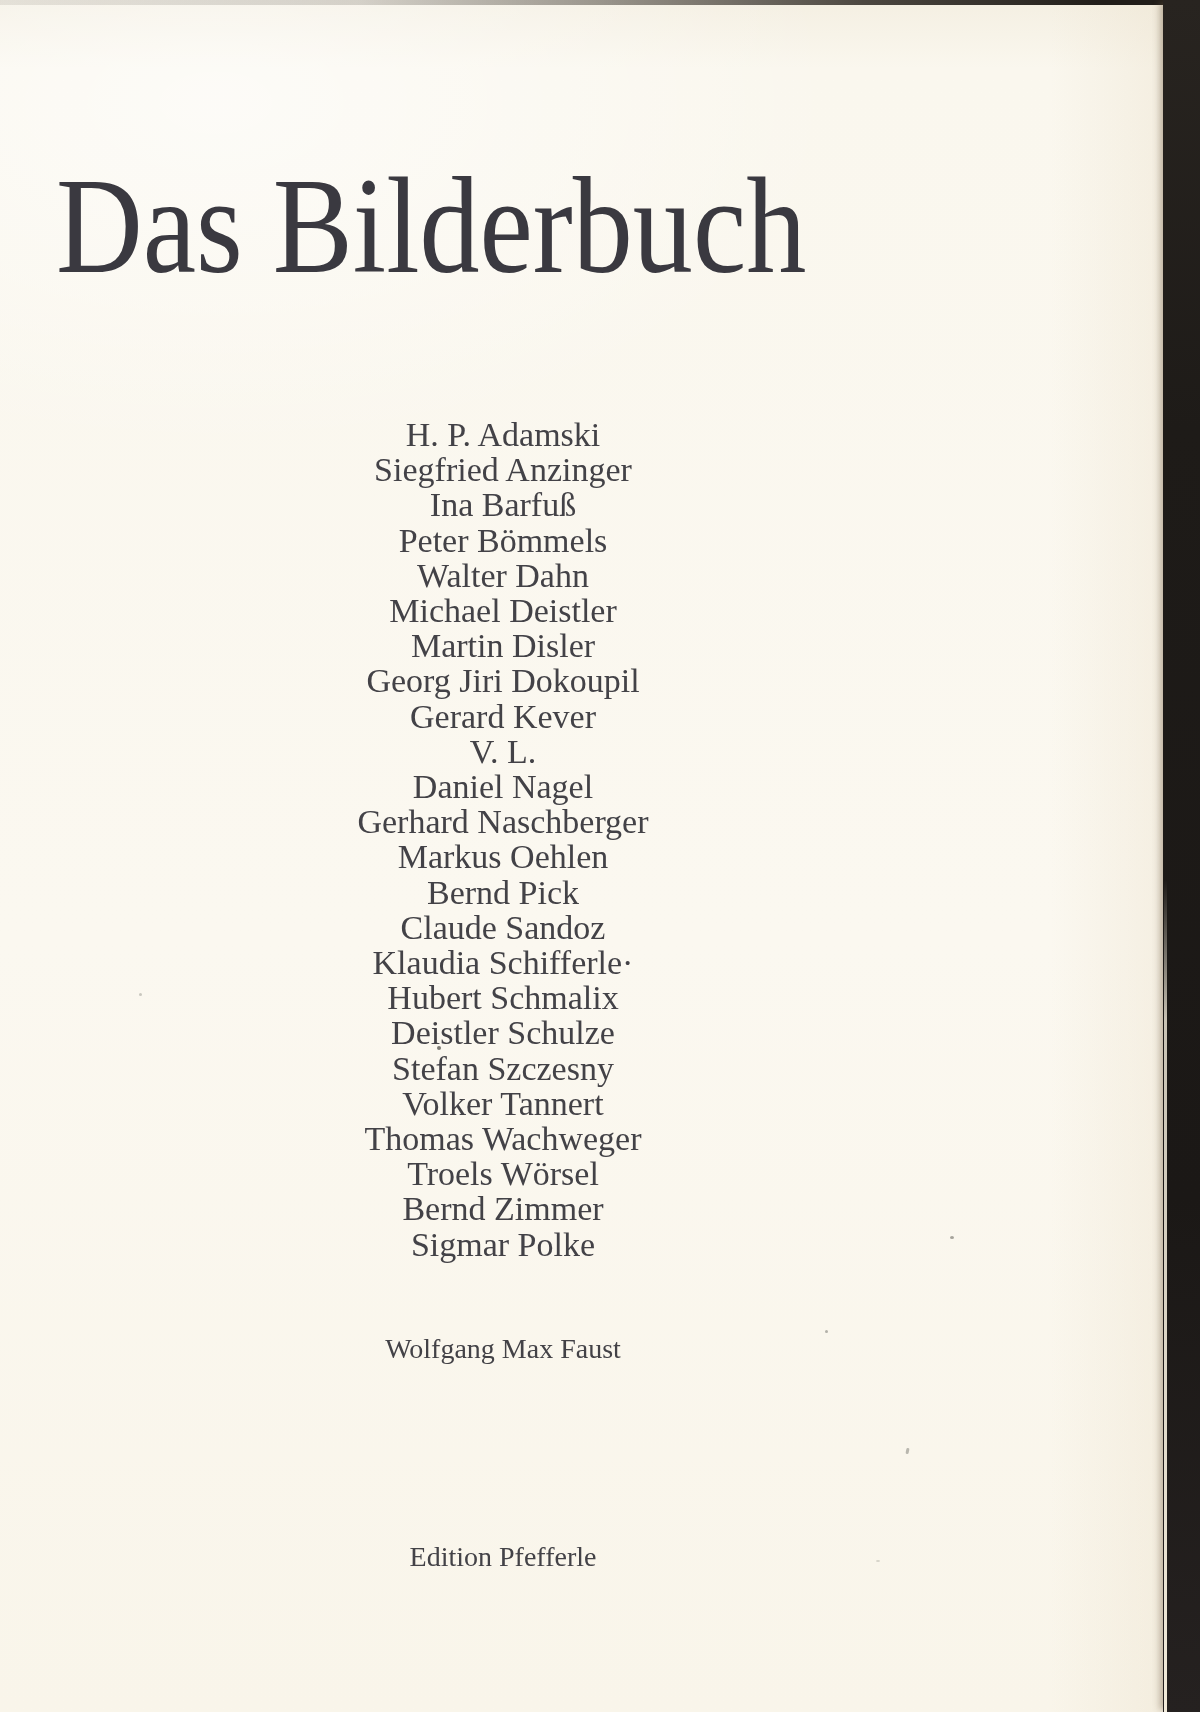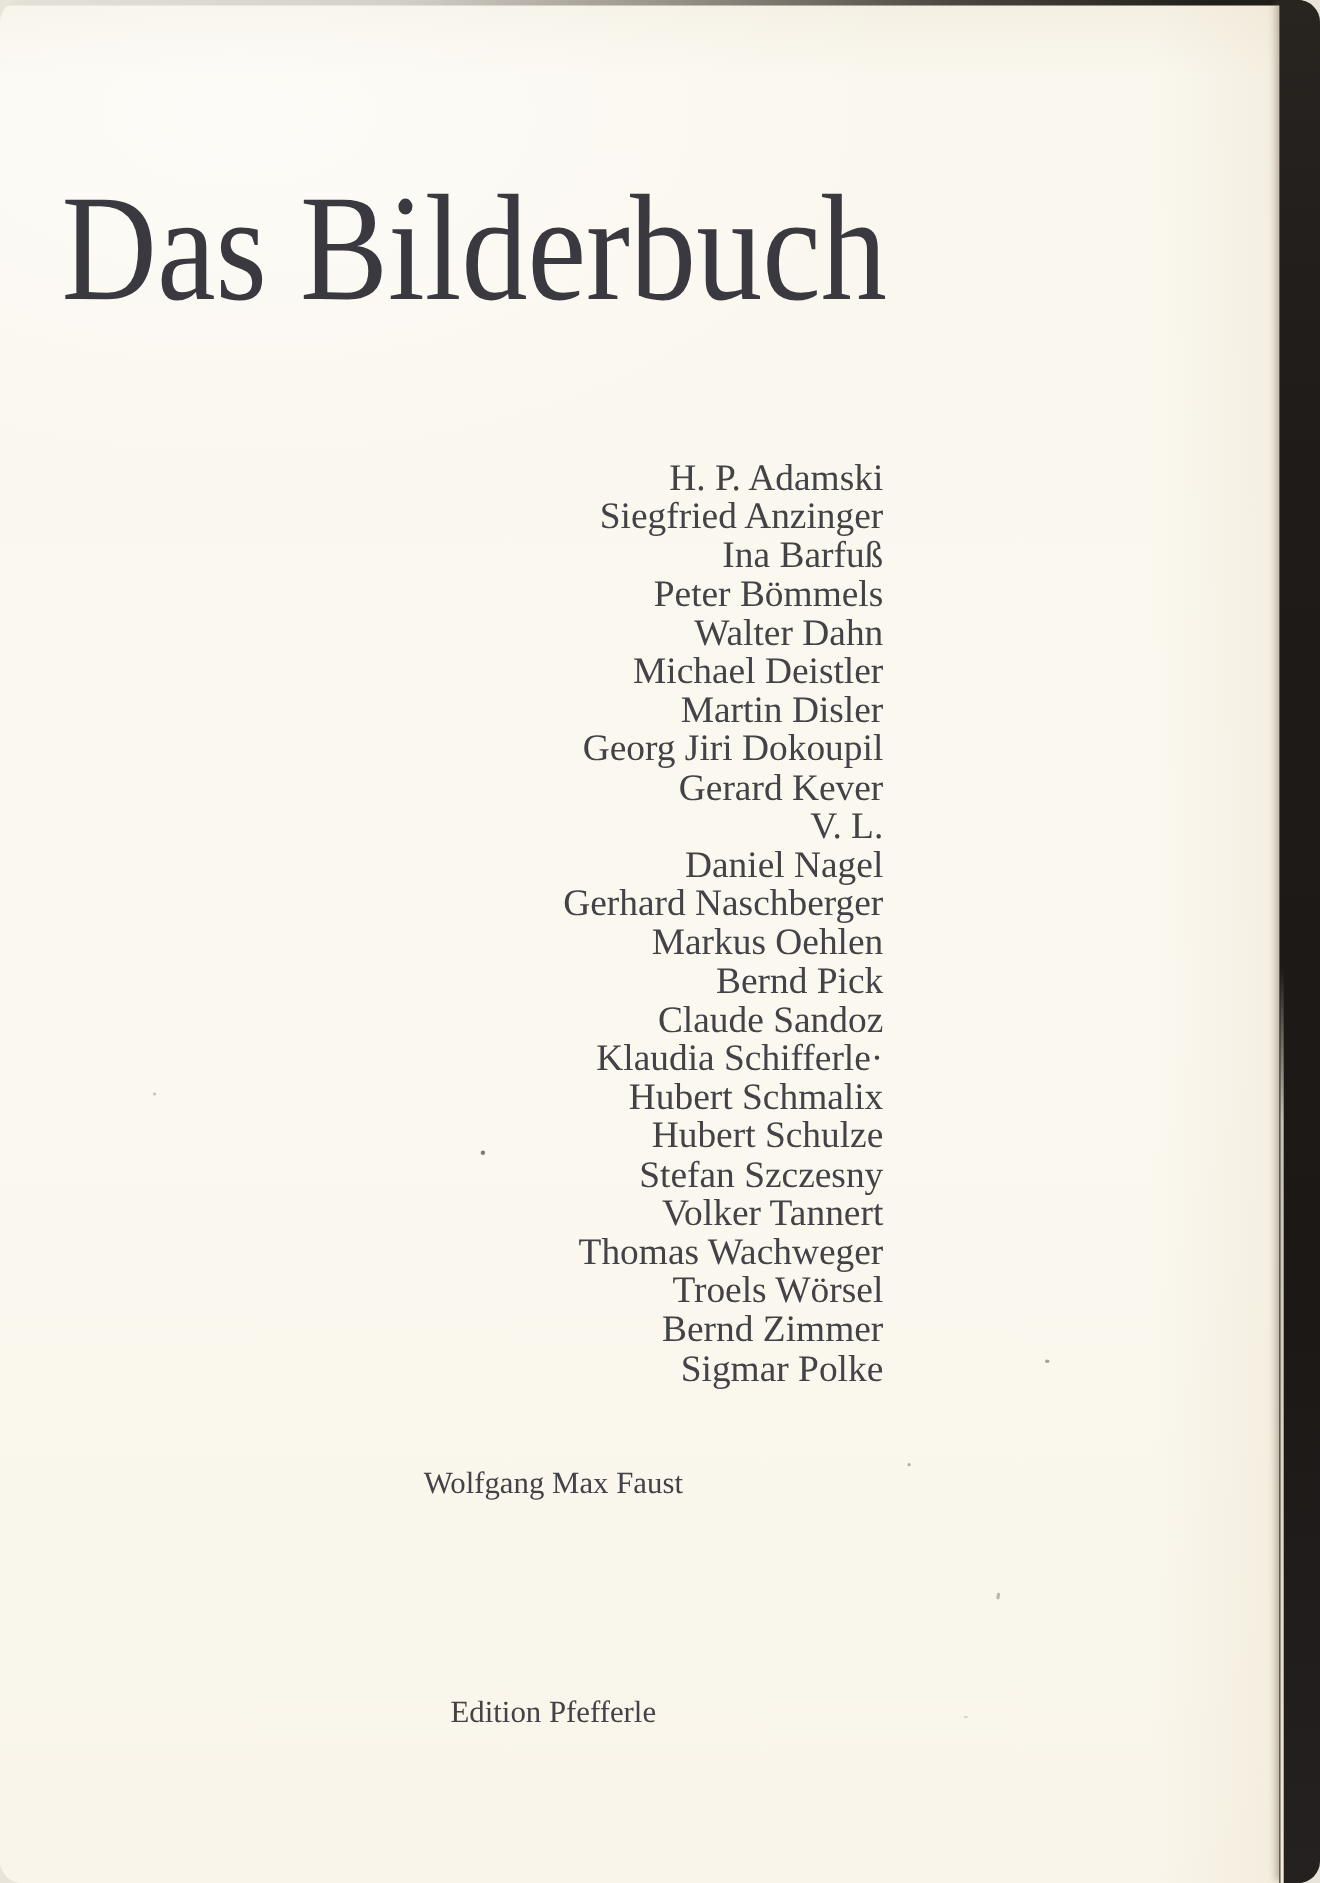--- a/index.html
+++ b/index.html
@@ -10,21 +10,20 @@
   .page {
     position: relative;
     width: 1200px;
     height: 1712px;
     overflow: hidden;
     font-family: "Liberation Serif", "DejaVu Serif", serif;
     background:
       linear-gradient(270deg, rgba(236,226,206,0.55) 0px, rgba(236,226,206,0.0) 150px),
       radial-gradient(900px 500px at 18% 6%, rgba(255,255,255,0.55), rgba(255,255,255,0) 70%),
       linear-gradient(180deg, #f4efe2 0%, #faf7ee 4%, #fbf8f0 55%, #f9f5ea 100%);
-    border-radius: 20px;
   }
   .book-title {
     position: absolute;
     left: 56px;
     top: 157px;
     font-size: 138px;
     line-height: 1;
     color: #3a3940;
     white-space: nowrap;
     transform: scaleX(0.87);
@@ -36,21 +35,20 @@
     left: 203px;
     top: 417px;
     width: 600px;
     text-align: center;
   }
   .artist-row {
     font-size: 34px;
     line-height: 35.2px;
     color: #434247;
     white-space: nowrap;
-    text-align: right;
   }
   .author-line, .publisher-line {
     position: absolute;
     left: 203px;
     width: 600px;
     text-align: center;
     font-size: 28px;
     line-height: 35.2px;
     color: #434247;
     white-space: nowrap;
@@ -113,21 +111,21 @@
       <div class="artist-row">Georg Jiri Dokoupil</div>
       <div class="artist-row">Gerard Kever</div>
       <div class="artist-row">V. L.</div>
       <div class="artist-row">Daniel Nagel</div>
       <div class="artist-row">Gerhard Naschberger</div>
       <div class="artist-row">Markus Oehlen</div>
       <div class="artist-row">Bernd Pick</div>
       <div class="artist-row">Claude Sandoz</div>
       <div class="artist-row">Klaudia Schifferle·</div>
       <div class="artist-row">Hubert Schmalix</div>
-      <div class="artist-row">Hubert Schulze</div>
+      <div class="artist-row">Deistler Schulze</div>
       <div class="artist-row">Stefan Szczesny</div>
       <div class="artist-row">Volker Tannert</div>
       <div class="artist-row">Thomas Wachweger</div>
       <div class="artist-row">Troels Wörsel</div>
       <div class="artist-row">Bernd Zimmer</div>
       <div class="artist-row">Sigmar Polke</div>
     </div>
 
   <div class="author-line">Wolfgang Max Faust</div>
 

